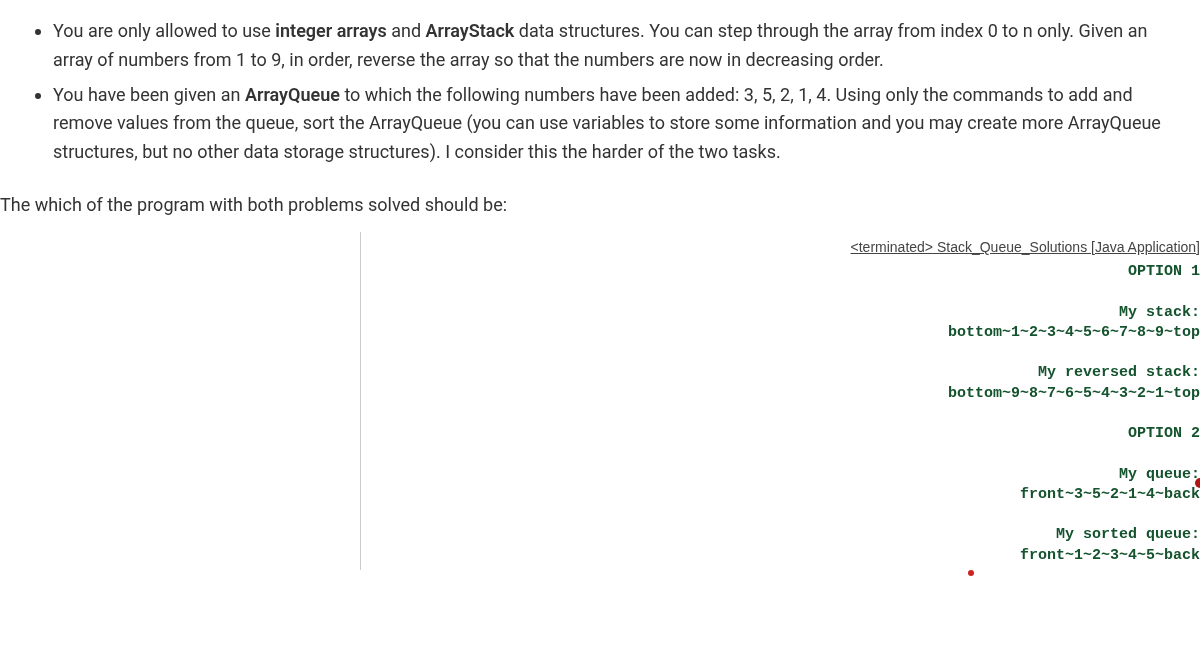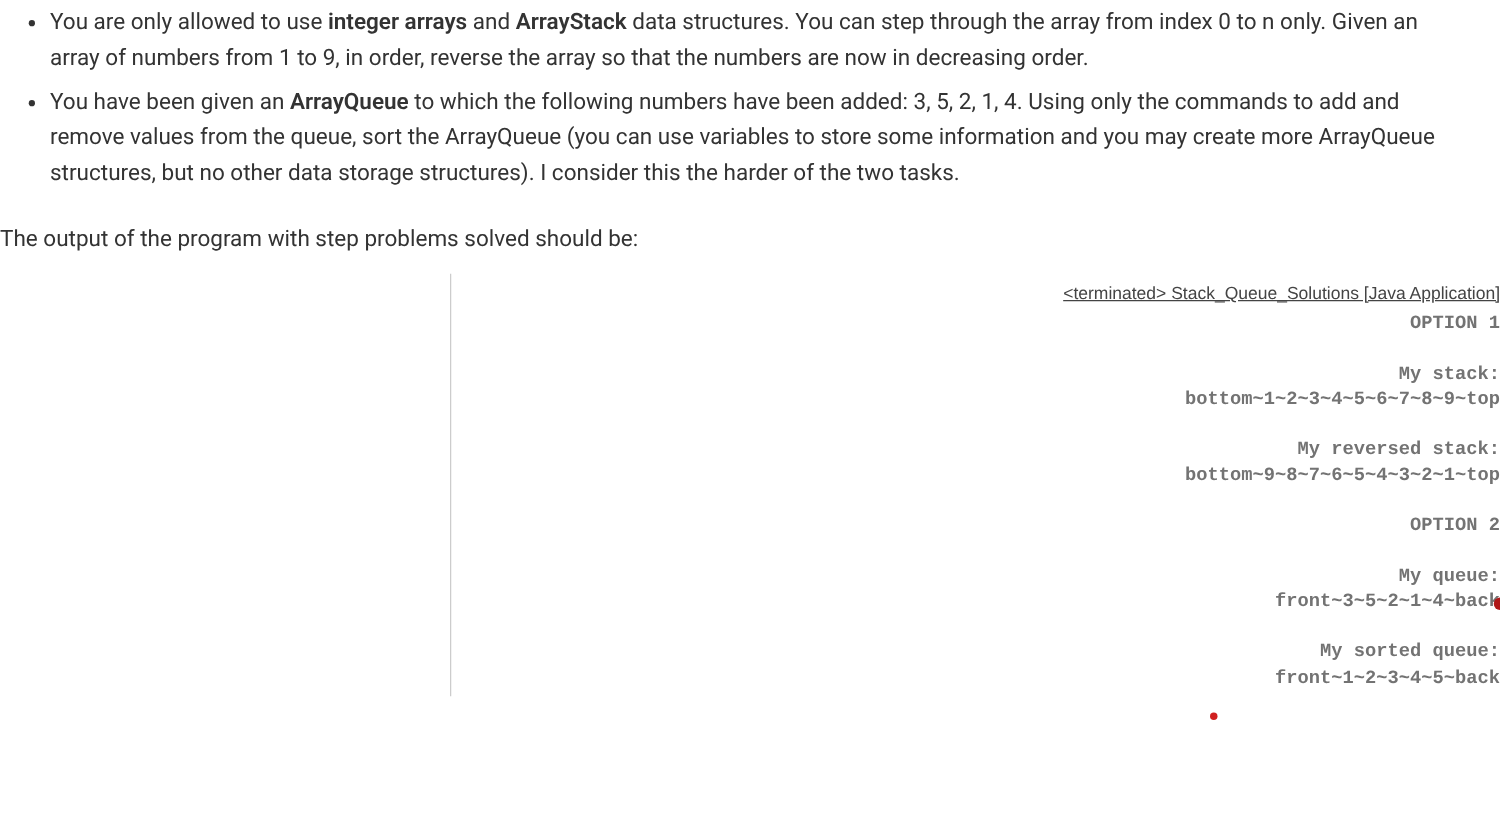--- a/index.html
+++ b/index.html
@@ -10,21 +10,21 @@
     font-size: 18px;
     line-height: 1.6;
     background: #fff;
     width: 1200px;
     height: 666px;
     overflow: hidden;
     position: relative;
   }
   ul.bullets {
     list-style: disc;
-    margin: 4px;
+    margin: 17px;
     padding: 0 20px 0 36px;
   }
   ul.bullets li {
     margin-bottom: 6px;
     color: #333;
   }
   .bold {
     font-weight: 600;
   }
   .caption {
@@ -43,21 +43,21 @@
     font-size: 14px;
     color: #444;
     text-decoration: underline;
     margin-bottom: 4px;
   }
   .console {
     font-family: "Consolas", "Menlo", "Courier New", monospace;
     font-size: 15px;
     line-height: 1.35;
     white-space: pre;
-    color: #737373;
+    color: #14532d;
     font-weight: 600;
   }
   .red-dot {
     position: absolute;
     right: 226px;
     top: 570px;
     width: 6px;
     height: 6px;
     background: #d02020;
     border-radius: 50%;
@@ -78,21 +78,21 @@
 
 <ul class="bullets">
   <li>
     <span>You are only allowed to use </span><span class="bold">integer arrays</span><span> and </span><span class="bold">ArrayStack</span><span> data structures. You can step through the array from index 0 to n only. Given an array of numbers from 1 to 9, in order, reverse the array so that the numbers are now in decreasing order.</span>
   </li>
   <li>
     <span>You have been given an </span><span class="bold">ArrayQueue</span><span> to which the following numbers have been added: 3, 5, 2, 1, 4. Using only the commands to add and remove values from the queue, sort the ArrayQueue (you can use variables to store some information and you may create more ArrayQueue structures, but no other data storage structures). I consider this the harder of the two tasks.</span>
   </li>
 </ul>
 
-<div class="caption">The output of the program with step problems solved should be:</div>
+<div class="caption">The which of the program with both problems solved should be:</div>
 
 <div class="console-wrap">
   <div class="terminated">&lt;terminated&gt; Stack_Queue_Solutions [Java Application]</div>
   <div class="console">OPTION 1
 
 My stack:
 bottom~1~2~3~4~5~6~7~8~9~top
 
 My reversed stack:
 bottom~9~8~7~6~5~4~3~2~1~top

